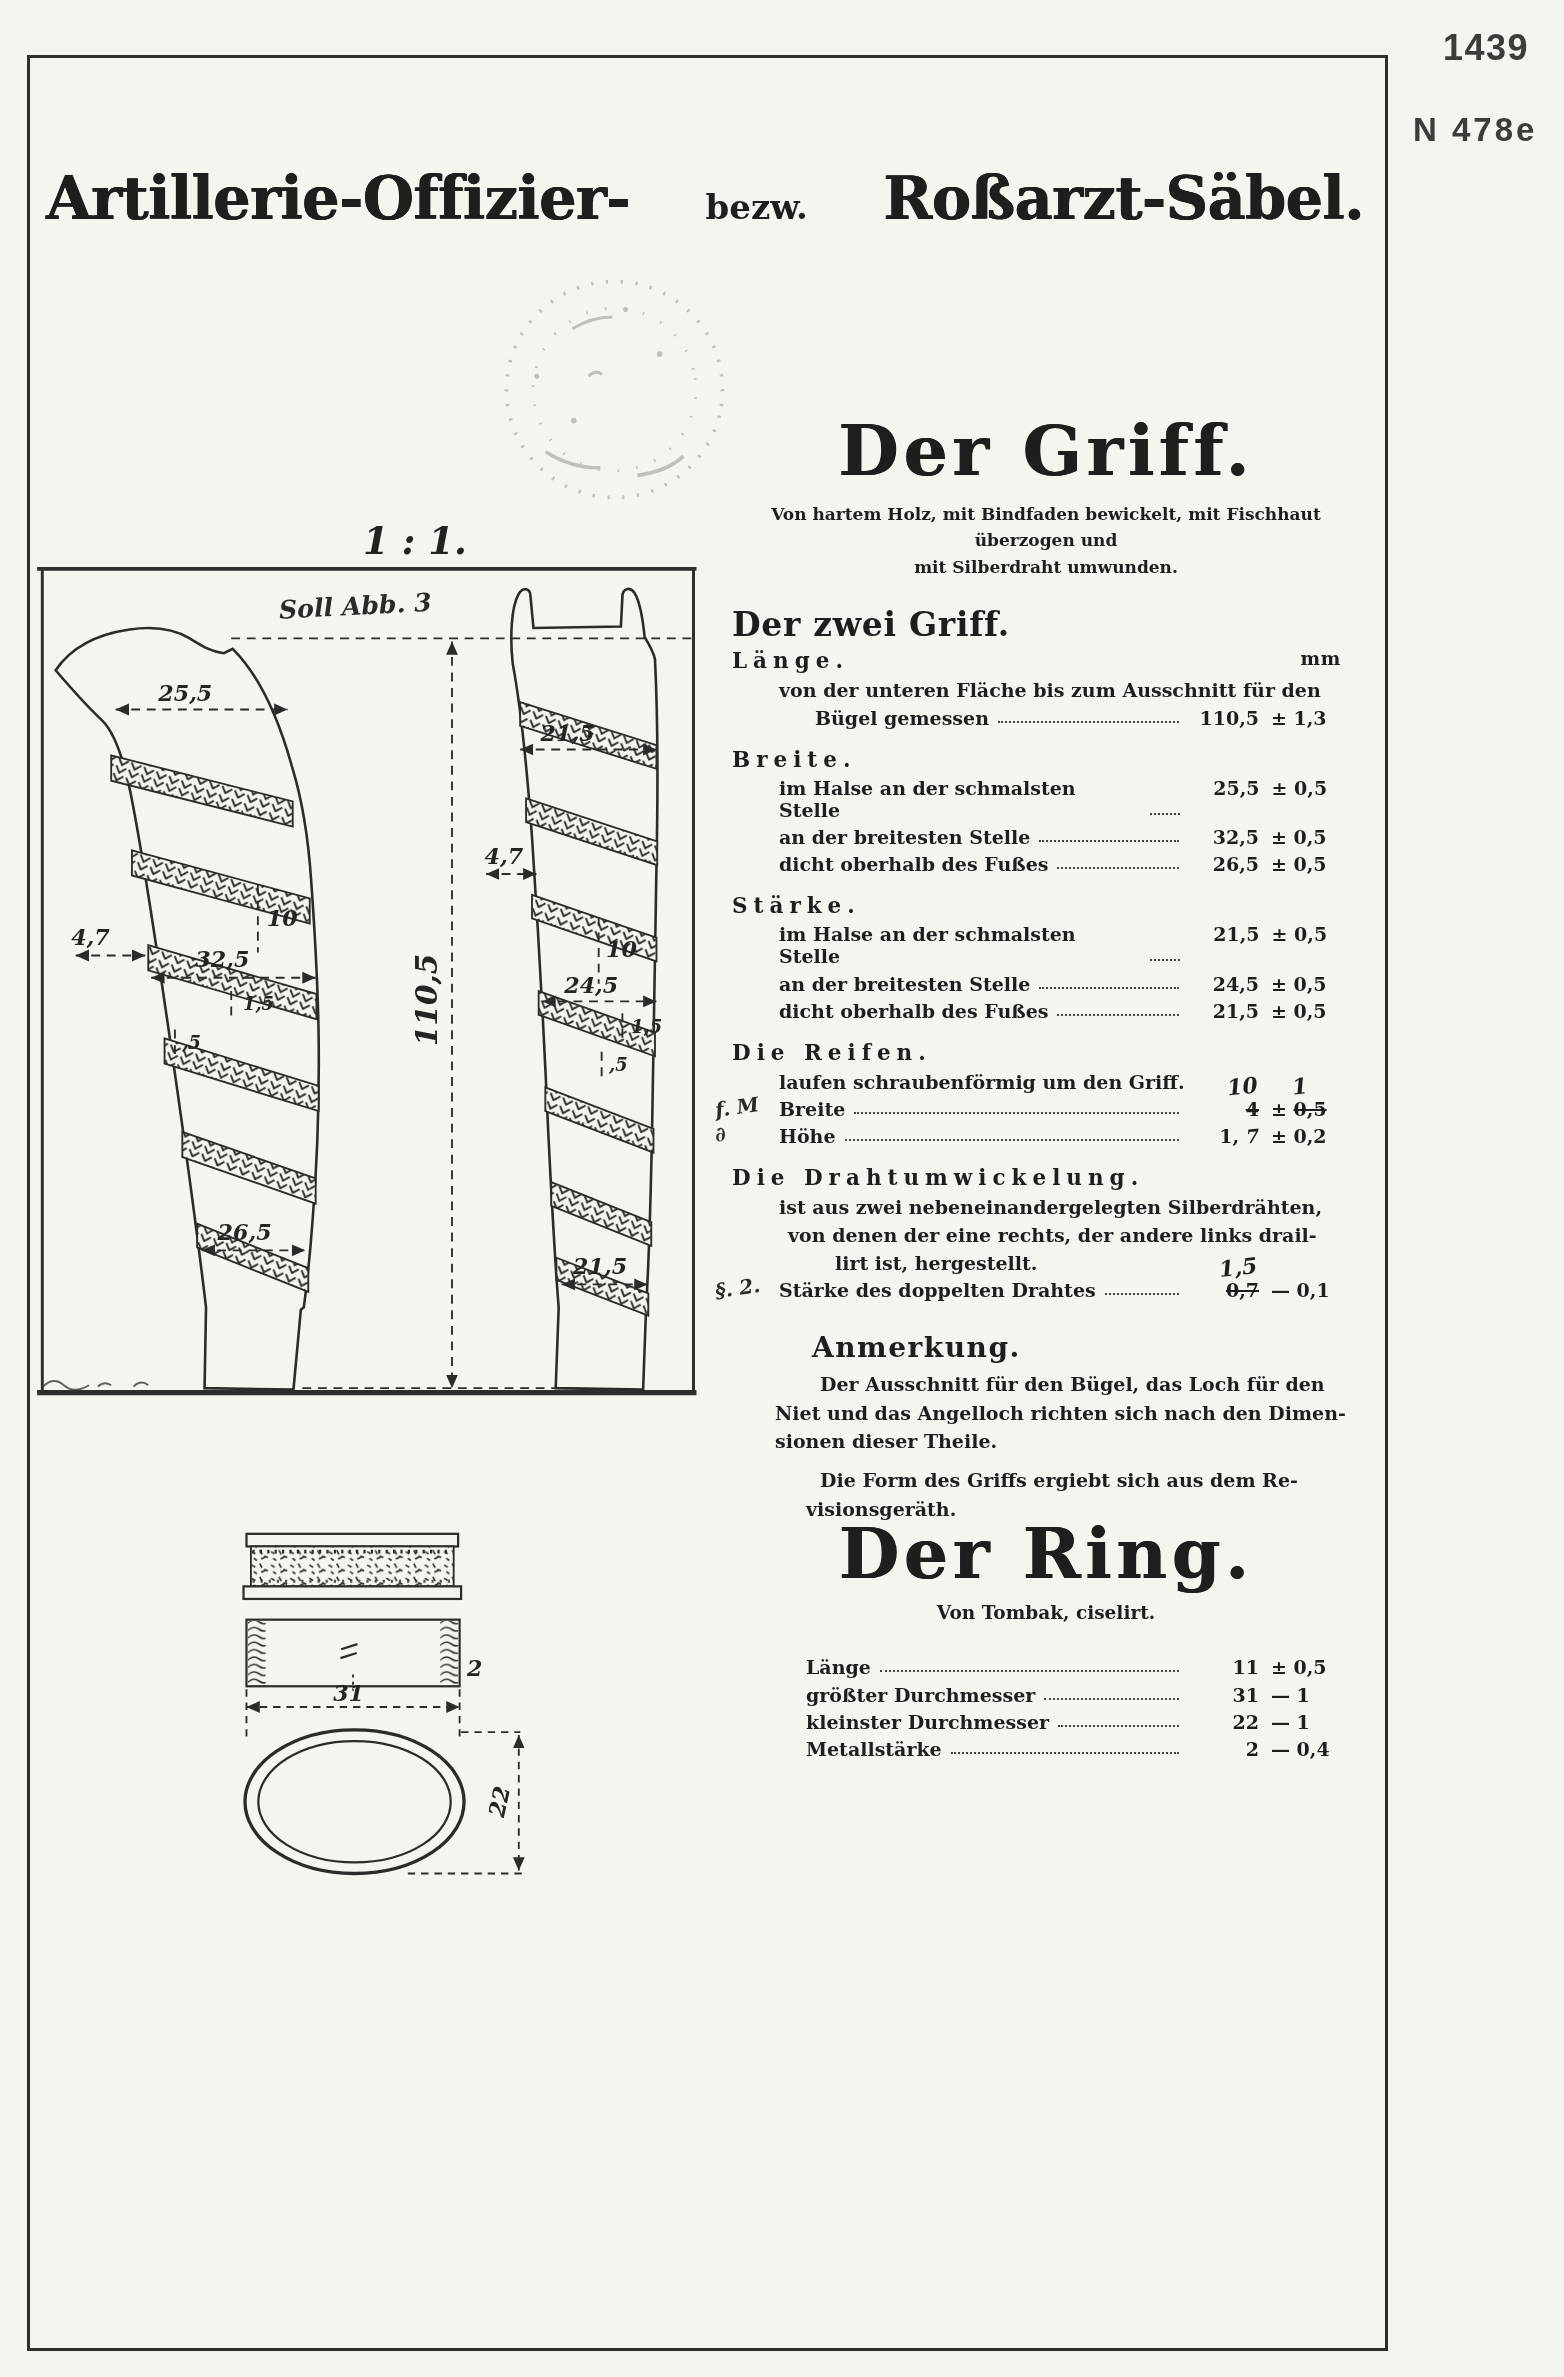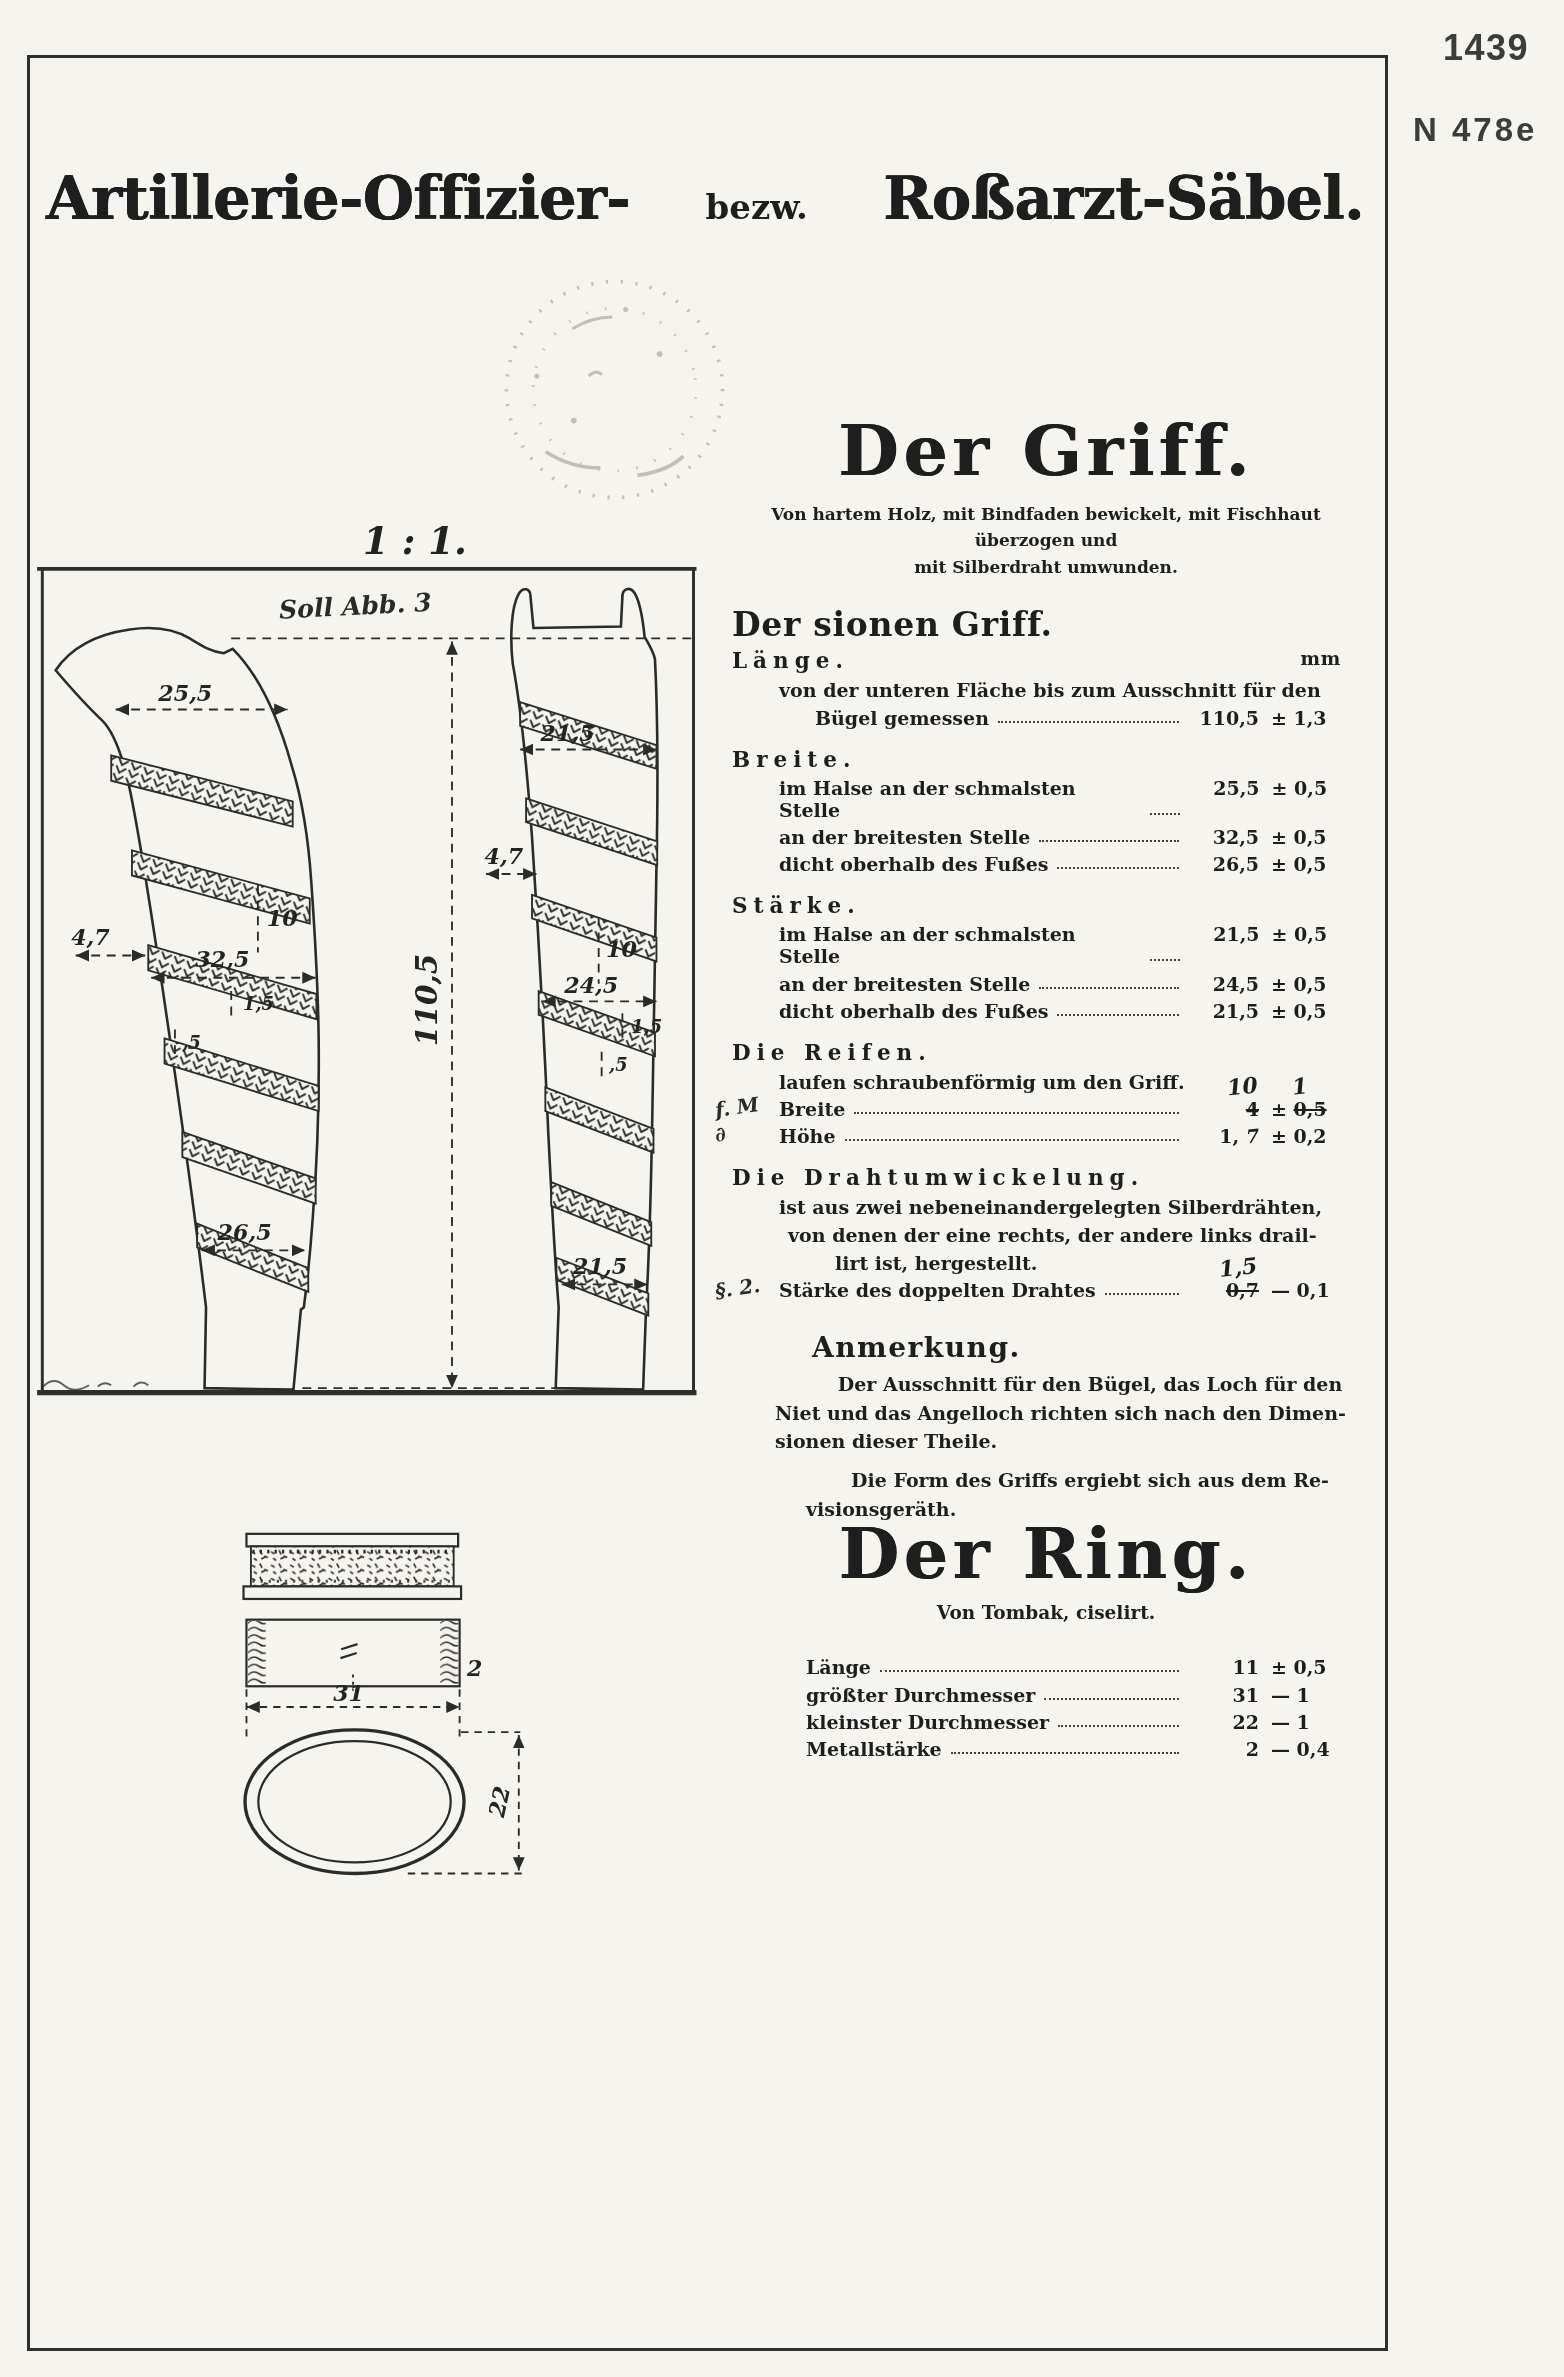--- a/index.html
+++ b/index.html
@@ -40,21 +40,21 @@
   .struck{text-decoration:line-through;text-decoration-thickness:2.2px;}
   .hand{position:absolute;font-style:italic;font-weight:bold;font-size:22px;
         transform:rotate(-6deg);}
   .hand.v{top:-25px;right:1.5px;}
   .hand.t{top:-25px;left:33px;}
   .handinline{font-style:italic;transform:rotate(-5deg);display:inline-block;}
   .mnote{position:absolute;left:-64px;top:-3px;font-style:italic;font-size:20px;
         transform:rotate(-8deg);color:#2a2a28;}
   .note-h{font-size:28px;font-weight:bold;letter-spacing:1.5px;margin:30px 0 6px 80px;}
   .note-line{font-size:19px;font-weight:bold;line-height:1.5;}
-  .nl-a{margin-left:88px;text-align:center;}.nl-b{margin-left:43px;}.nl-c{margin-left:74px;}
+  .nl-a{margin-left:88px;}.nl-b{margin-left:43px;}.nl-c{margin-left:74px;}
   .ring-sub{font-size:18.5px;font-weight:bold;text-align:center;margin-top:7.4px;}
   .ring-rows{margin-top:33px;}
   .ring-rows .spec-row{margin-left:74px;}
 
   svg text{font-family:"DejaVu Serif",serif;}
   .dim{font-style:italic;font-weight:bold;font-size:30px;fill:#242422;}
   .dimsm{font-style:italic;font-weight:bold;font-size:24px;fill:#242422;}
   .dimbig{font-style:italic;font-weight:bold;font-size:40px;fill:#242422;}
   .scale-t{font-style:italic;font-weight:bold;font-size:50px;fill:#222220;}
   .annot-t{font-style:italic;font-weight:bold;font-size:34px;fill:#2a2a28;}
@@ -185,21 +185,21 @@
     <path d="M8,1182 q14,-14 28,-2 t34,0 m12,2 q8,-8 18,-2 m30,2 q10,-10 20,-2" stroke="#3a3a38" stroke-width="2.5" fill="none" opacity="0.8"></path>
   </svg>
 
   <div class="col-griff">
     <h1 class="big-h">Der Griff.</h1>
     <div class="intro">
       <div>Von hartem Holz, mit Bindfaden bewickelt, mit Fischhaut überzogen und</div>
       <div>mit Silberdraht umwunden.</div>
     </div>
 
-    <div class="sub-h">Der sionen Griff.</div>
+    <div class="sub-h">Der zwei Griff.</div>
 
     <div class="sec-label-row">
       <span class="sec-label" style="margin-top:0">Länge.</span>
       <span class="unit">mm</span>
     </div>
     <div class="plain-line">von der unteren Fläche bis zum Ausschnitt für den</div>
     <div class="spec-row indent2">
       <span>Bügel gemessen</span>
       <span class="leader"></span>
       <span class="rvalue">110,5</span>

